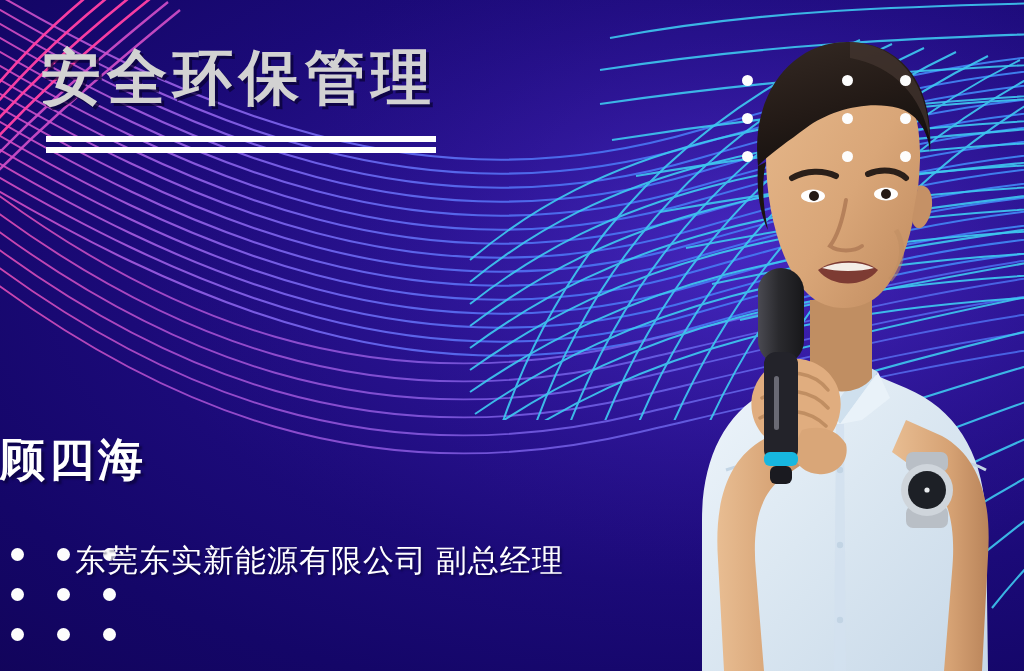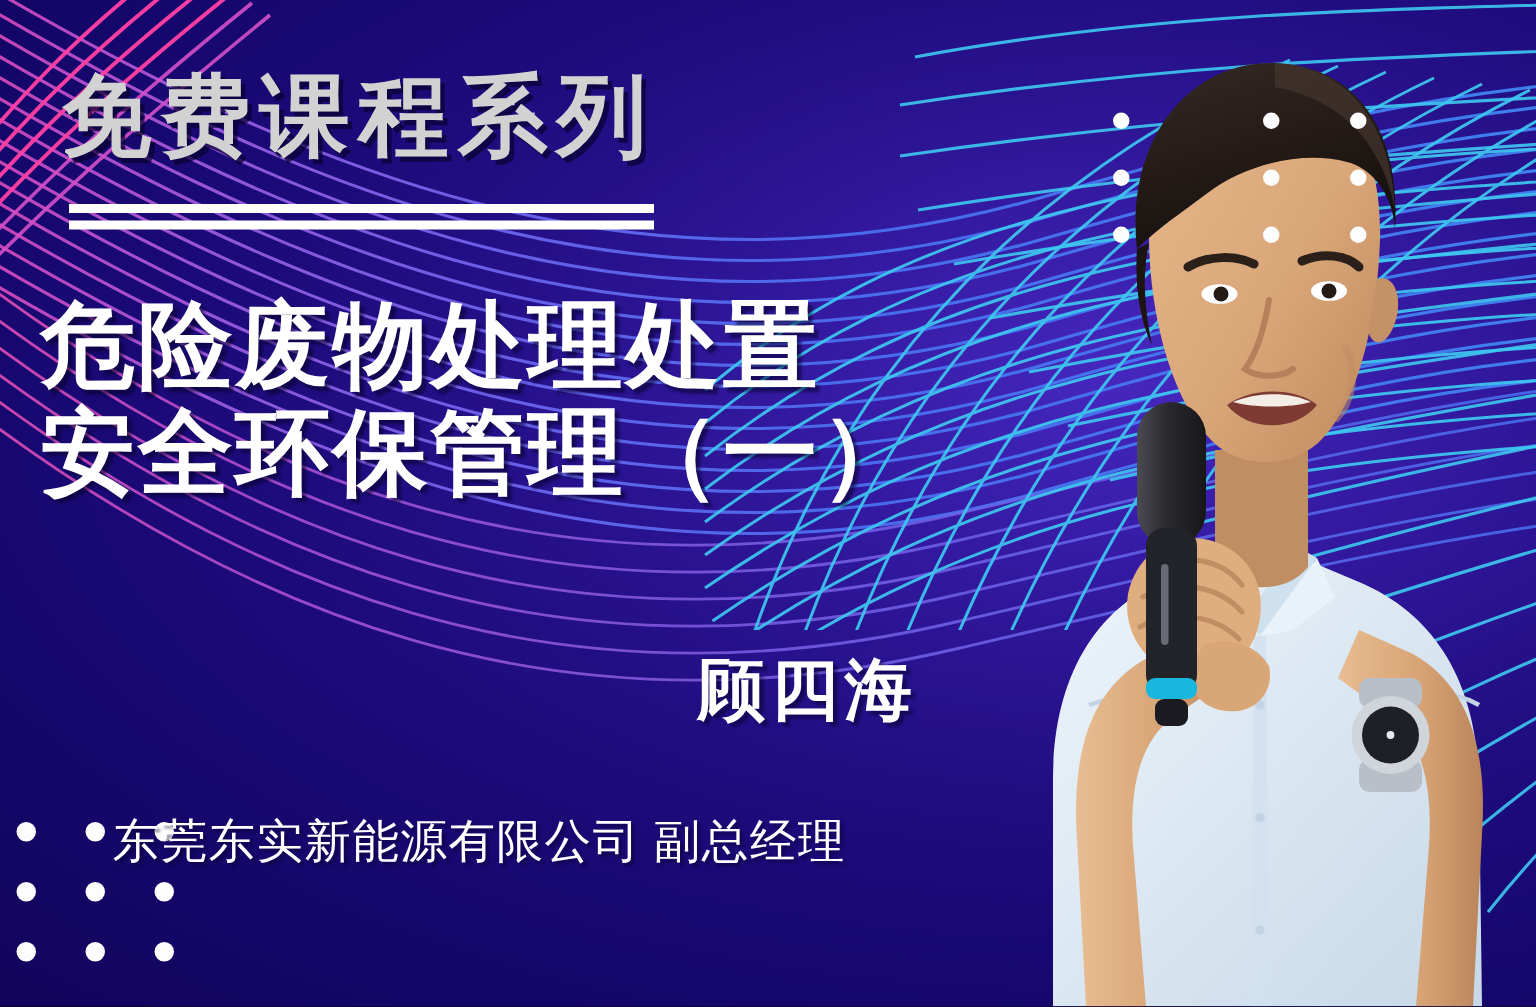--- a/index.html
+++ b/index.html
@@ -59,21 +59,20 @@
     line-height:1.12;
     letter-spacing:2px;
     text-shadow:3px 3px 2px rgba(5,2,40,.55);
   }
   #title .ln{display:block;white-space:nowrap;}
 
   #speaker{
     position:absolute;
     left:0; top:430px;
     width:612px;
-    text-align:right;
     color:#ffffff;
     font-size:45px;
     font-weight:700;
     letter-spacing:4px;
     text-shadow:3px 3px 2px rgba(5,2,40,.5);
     white-space:nowrap;
   }
 
   #affiliation{
     position:absolute;
@@ -346,29 +345,25 @@
       <b style="left:100px;top:0"></b>
       <b style="left:158px;top:0"></b>
     <b style="left:0;top:38px"></b>
       <b style="left:100px;top:38px"></b>
       <b style="left:158px;top:38px"></b>
     <b style="left:0;top:76px"></b>
       <b style="left:100px;top:76px"></b>
       <b style="left:158px;top:76px"></b>
   </div>
 
-  <div id="eyebrow">免费课程系列</div>
+  <div id="eyebrow">安全环保管理</div>
 
   <div id="rules">
     <i></i>
     <i></i>
   </div>
 
-  <div id="title">
-    <span class="ln">危险废物处理处置</span>
-    <span class="ln">安全环保管理（一）</span>
-  </div>
 
   <div id="speaker">顾四海</div>
 
   <div id="affiliation">东莞东实新能源有限公司 副总经理</div>
 
 </div>
 
 </body></html>

